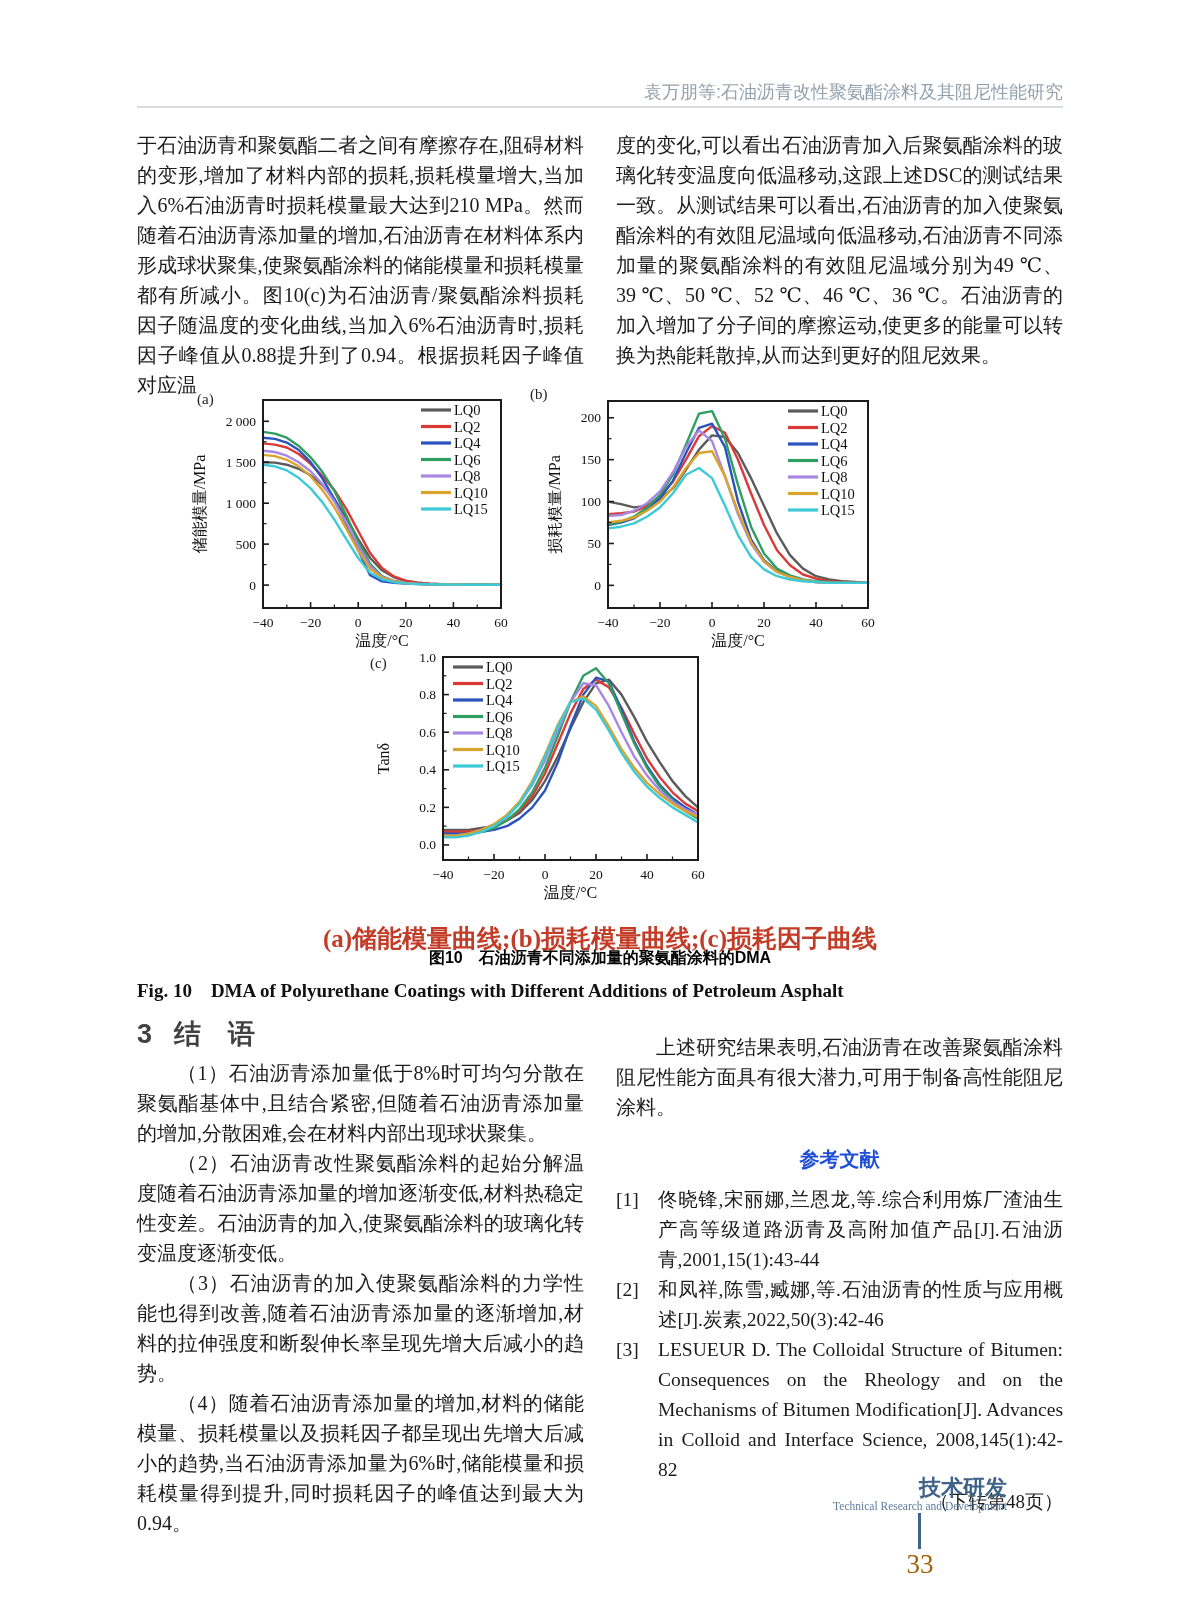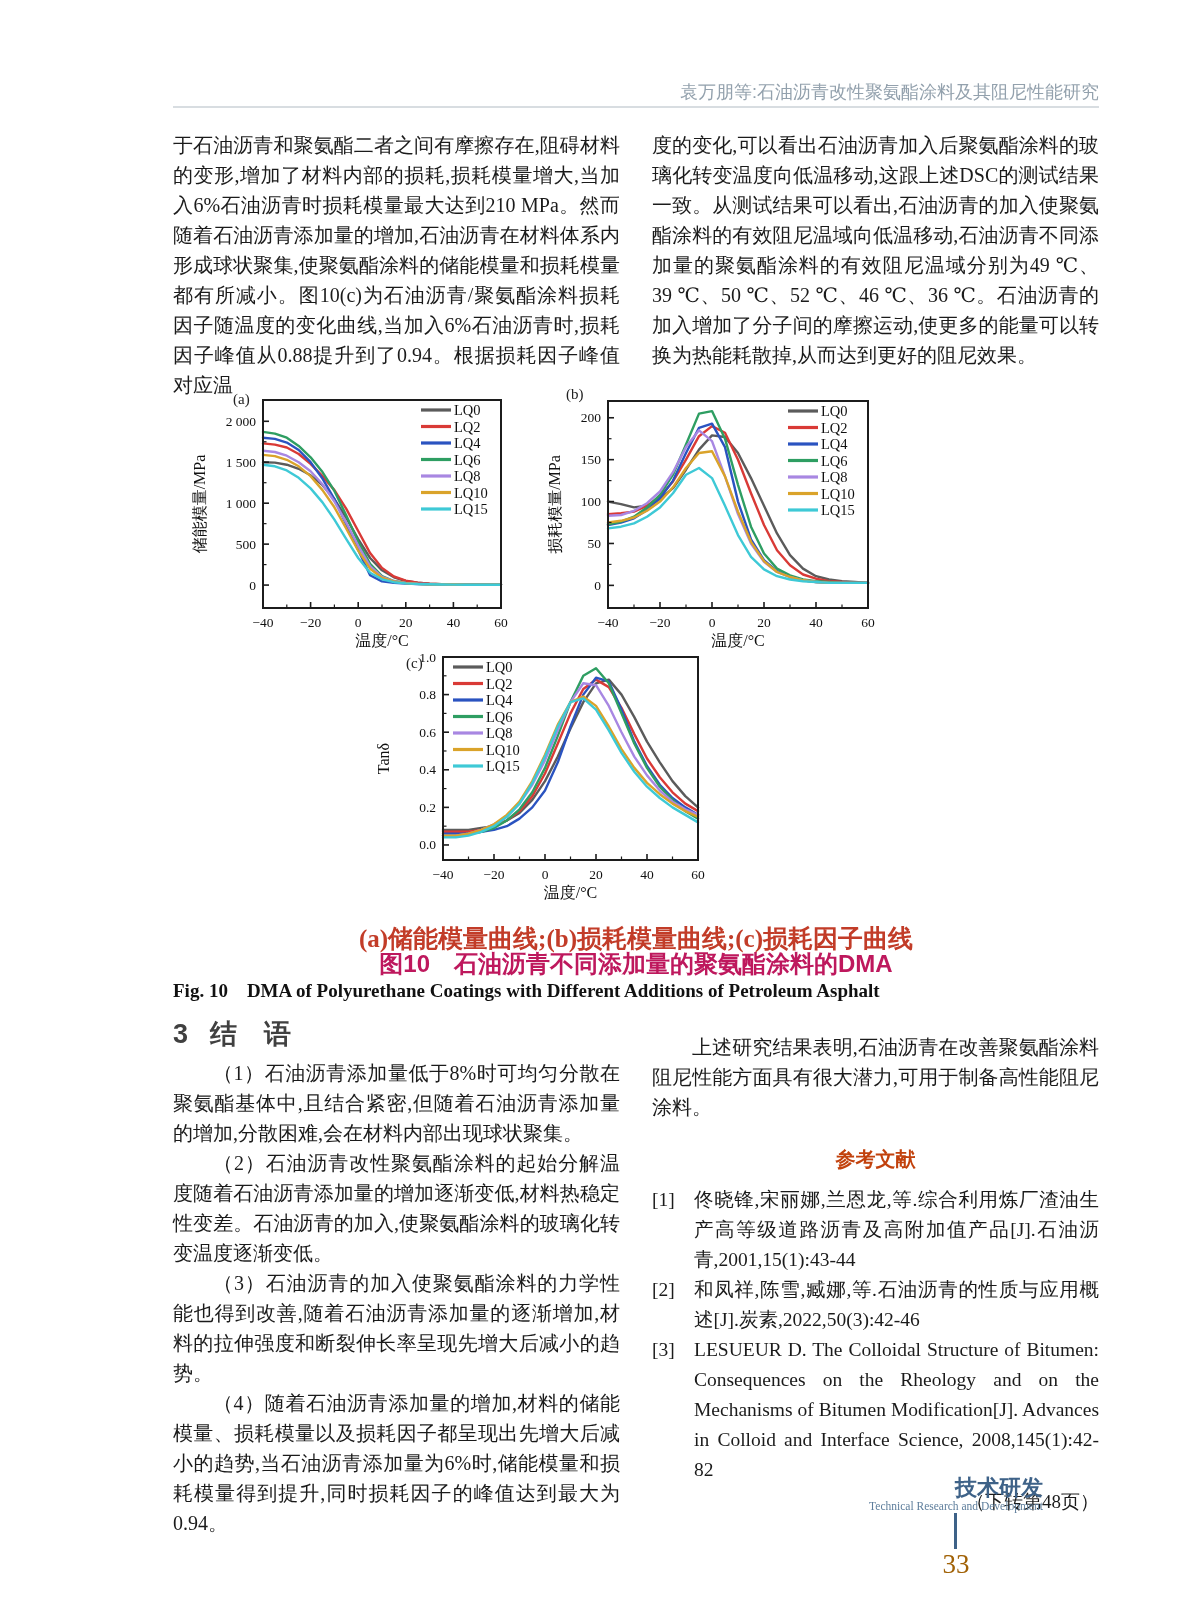--- a/index.html
+++ b/index.html
@@ -1,41 +1,41 @@
 <!DOCTYPE html>
 <html><head>
 <meta charset="utf-8">
 <style>
   html,body{margin:0;padding:0;background:#ffffff;}
   .page{position:relative;width:1187px;height:1600px;background:#ffffff;overflow:hidden;
         font-family:"Liberation Serif","DejaVu Serif",serif;color:#1b1b1b;}
-  .abs{position:absolute;margin-left:36px;}
+  .abs{position:absolute;}
   .running-head{top:80px;left:137px;width:926px;text-align:right;font-size:18px;color:#93a1ad;
         font-family:"Liberation Sans","DejaVu Sans",sans-serif;}
   .head-rule{top:106px;left:137px;width:926px;height:2px;background:#d8dde1;}
   .body-para{font-size:20px;line-height:30px;text-align:justify;}
   .col-left{left:137px;width:447px;}
   .col-right{left:616px;width:447px;}
   .para-1{top:130px;}
   .fig-label{font-size:15px;color:#222;}
   .chart{position:absolute;}
   .caption-sub{top:922px;left:137px;width:926px;text-align:center;font-size:25px;font-weight:bold;color:#c23c28;}
-  .caption-zh{top:948px;left:137px;width:926px;text-align:center;font-size:24px;font-weight:bold;color:#be185d;
+  .caption-zh{top:948px;left:137px;width:926px;text-align:center;font-size:16px;font-weight:bold;color:#000000;
         font-family:"Liberation Sans","DejaVu Sans",sans-serif;}
   .caption-en{top:978px;left:137px;width:926px;text-align:left;font-size:19px;font-weight:bold;color:#111;}
   .section-head{top:1016px;left:137px;width:447px;font-size:27px;font-weight:bold;color:#404040;
         font-family:"Liberation Sans","DejaVu Sans",sans-serif;}
   .section-no{margin-right:22px;}
   .concl{top:1058px;}
   .concl p{margin:0;text-indent:2em;font-size:20px;line-height:30px;text-align:justify;}
   .closing{top:1032px;}
   .closing p{margin:0;text-indent:2em;font-size:20px;line-height:30px;text-align:justify;}
   .refs{top:1146px;}
   .refs-head{text-align:center;font-weight:bold;font-size:20px;margin:0 0 12px 0;
-        font-family:"Liberation Sans","DejaVu Sans",sans-serif;color:#c2410c;}
+        font-family:"Liberation Sans","DejaVu Sans",sans-serif;color:#1d4ed8;}
   .ref{display:flex;font-size:19.5px;line-height:30px;margin:0;}
   .ref-label{width:42px;flex:none;}
   .ref-text{flex:1;text-align:justify;}
   .continuation{text-align:right;font-size:19px;margin-top:4px;}
   .footer{top:1476px;left:780px;width:280px;display:flex;align-items:center;justify-content:center;flex-direction:column;}
   .footer-titles{text-align:right;}
   .footer-zh{font-size:22px;font-weight:bold;color:#3e6288;font-family:"Liberation Sans","DejaVu Sans",sans-serif;line-height:24px;}
   .footer-en{font-size:11.5px;color:#5d7d9b;line-height:13px;}
   .footer-bar{width:3px;height:36px;background:#3e6288;margin:0 9px 0 7px;}
   .footer-page{font-size:27px;color:#a16207;}

